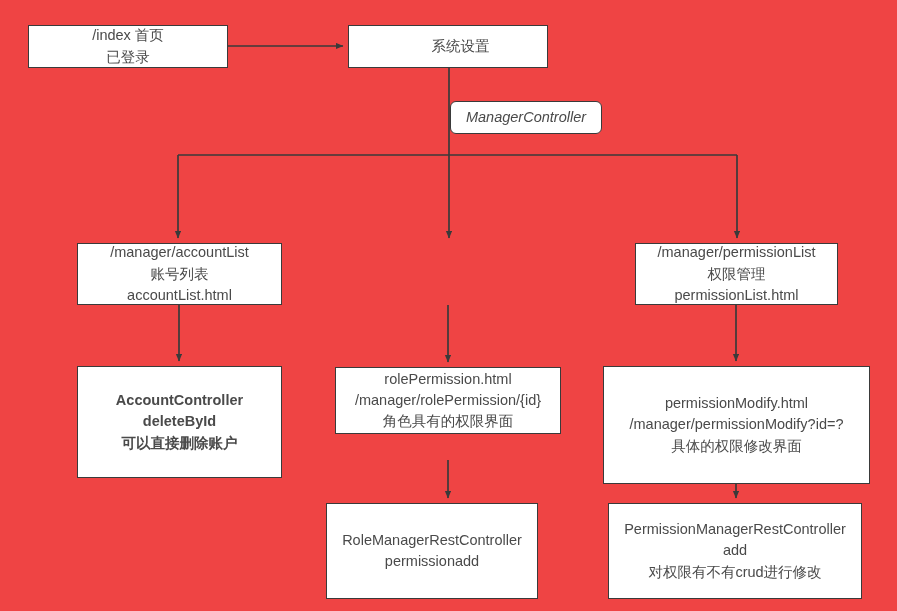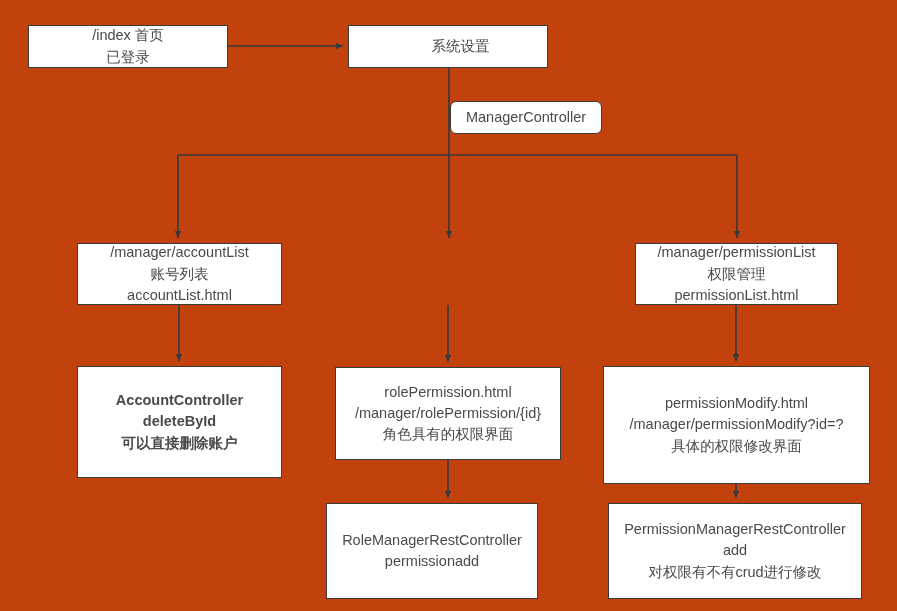--- a/index.html
+++ b/index.html
@@ -4,21 +4,21 @@
 <style>
   html, body {
     margin: 0;
     padding: 0;
     background: #ffffff;
   }
   #canvas {
     position: relative;
     width: 897px;
     height: 611px;
-    background: #c2410c;
+    background: #ef4444;
     overflow: hidden;
     font-family: "Liberation Sans", "DejaVu Sans", sans-serif;
   }
   svg.edges {
     position: absolute;
     left: 0;
     top: 0;
     width: 897px;
     height: 611px;
     pointer-events: none;
@@ -38,20 +38,21 @@
     text-align: center;
     white-space: nowrap;
   }
   .node .ln {
     display: block;
   }
   .node.label-node {
     border-radius: 6px;
     font-size: 14.5px;
     padding: 0 15px;
+    font-style: italic;
   }
 </style>
 </head>
 <body>
 
 <div id="canvas">
 
   <svg class="edges" viewBox="0 0 897 611" xmlns="http://www.w3.org/2000/svg">
     <defs>
       <marker id="arrowhead" markerWidth="9" markerHeight="9" refX="7.2" refY="3.2" orient="auto" markerUnits="userSpaceOnUse">
@@ -107,21 +108,21 @@
     <span class="ln">权限管理</span>
     <span class="ln">permissionList.html</span>
   </div>
 
   <div class="node" style="left: 77px; top: 366px; width: 205px; height: 112px; font-weight: bold;">
     <span class="ln">AccountController</span>
     <span class="ln">deleteById</span>
     <span class="ln">可以直接删除账户</span>
   </div>
 
-  <div class="node" style="left: 335px; top: 367px; width: 226px; height: 93px;">
+  <div class="node" style="left: 335px; top: 367px; width: 226px; height: 67px;">
     <span class="ln">rolePermission.html</span>
     <span class="ln">/manager/rolePermission/{id}</span>
     <span class="ln">角色具有的权限界面</span>
   </div>
 
   <div class="node" style="left: 603px; top: 366px; width: 267px; height: 118px;">
     <span class="ln">permissionModify.html</span>
     <span class="ln">/manager/permissionModify?id=?</span>
     <span class="ln">具体的权限修改界面</span>
   </div>

